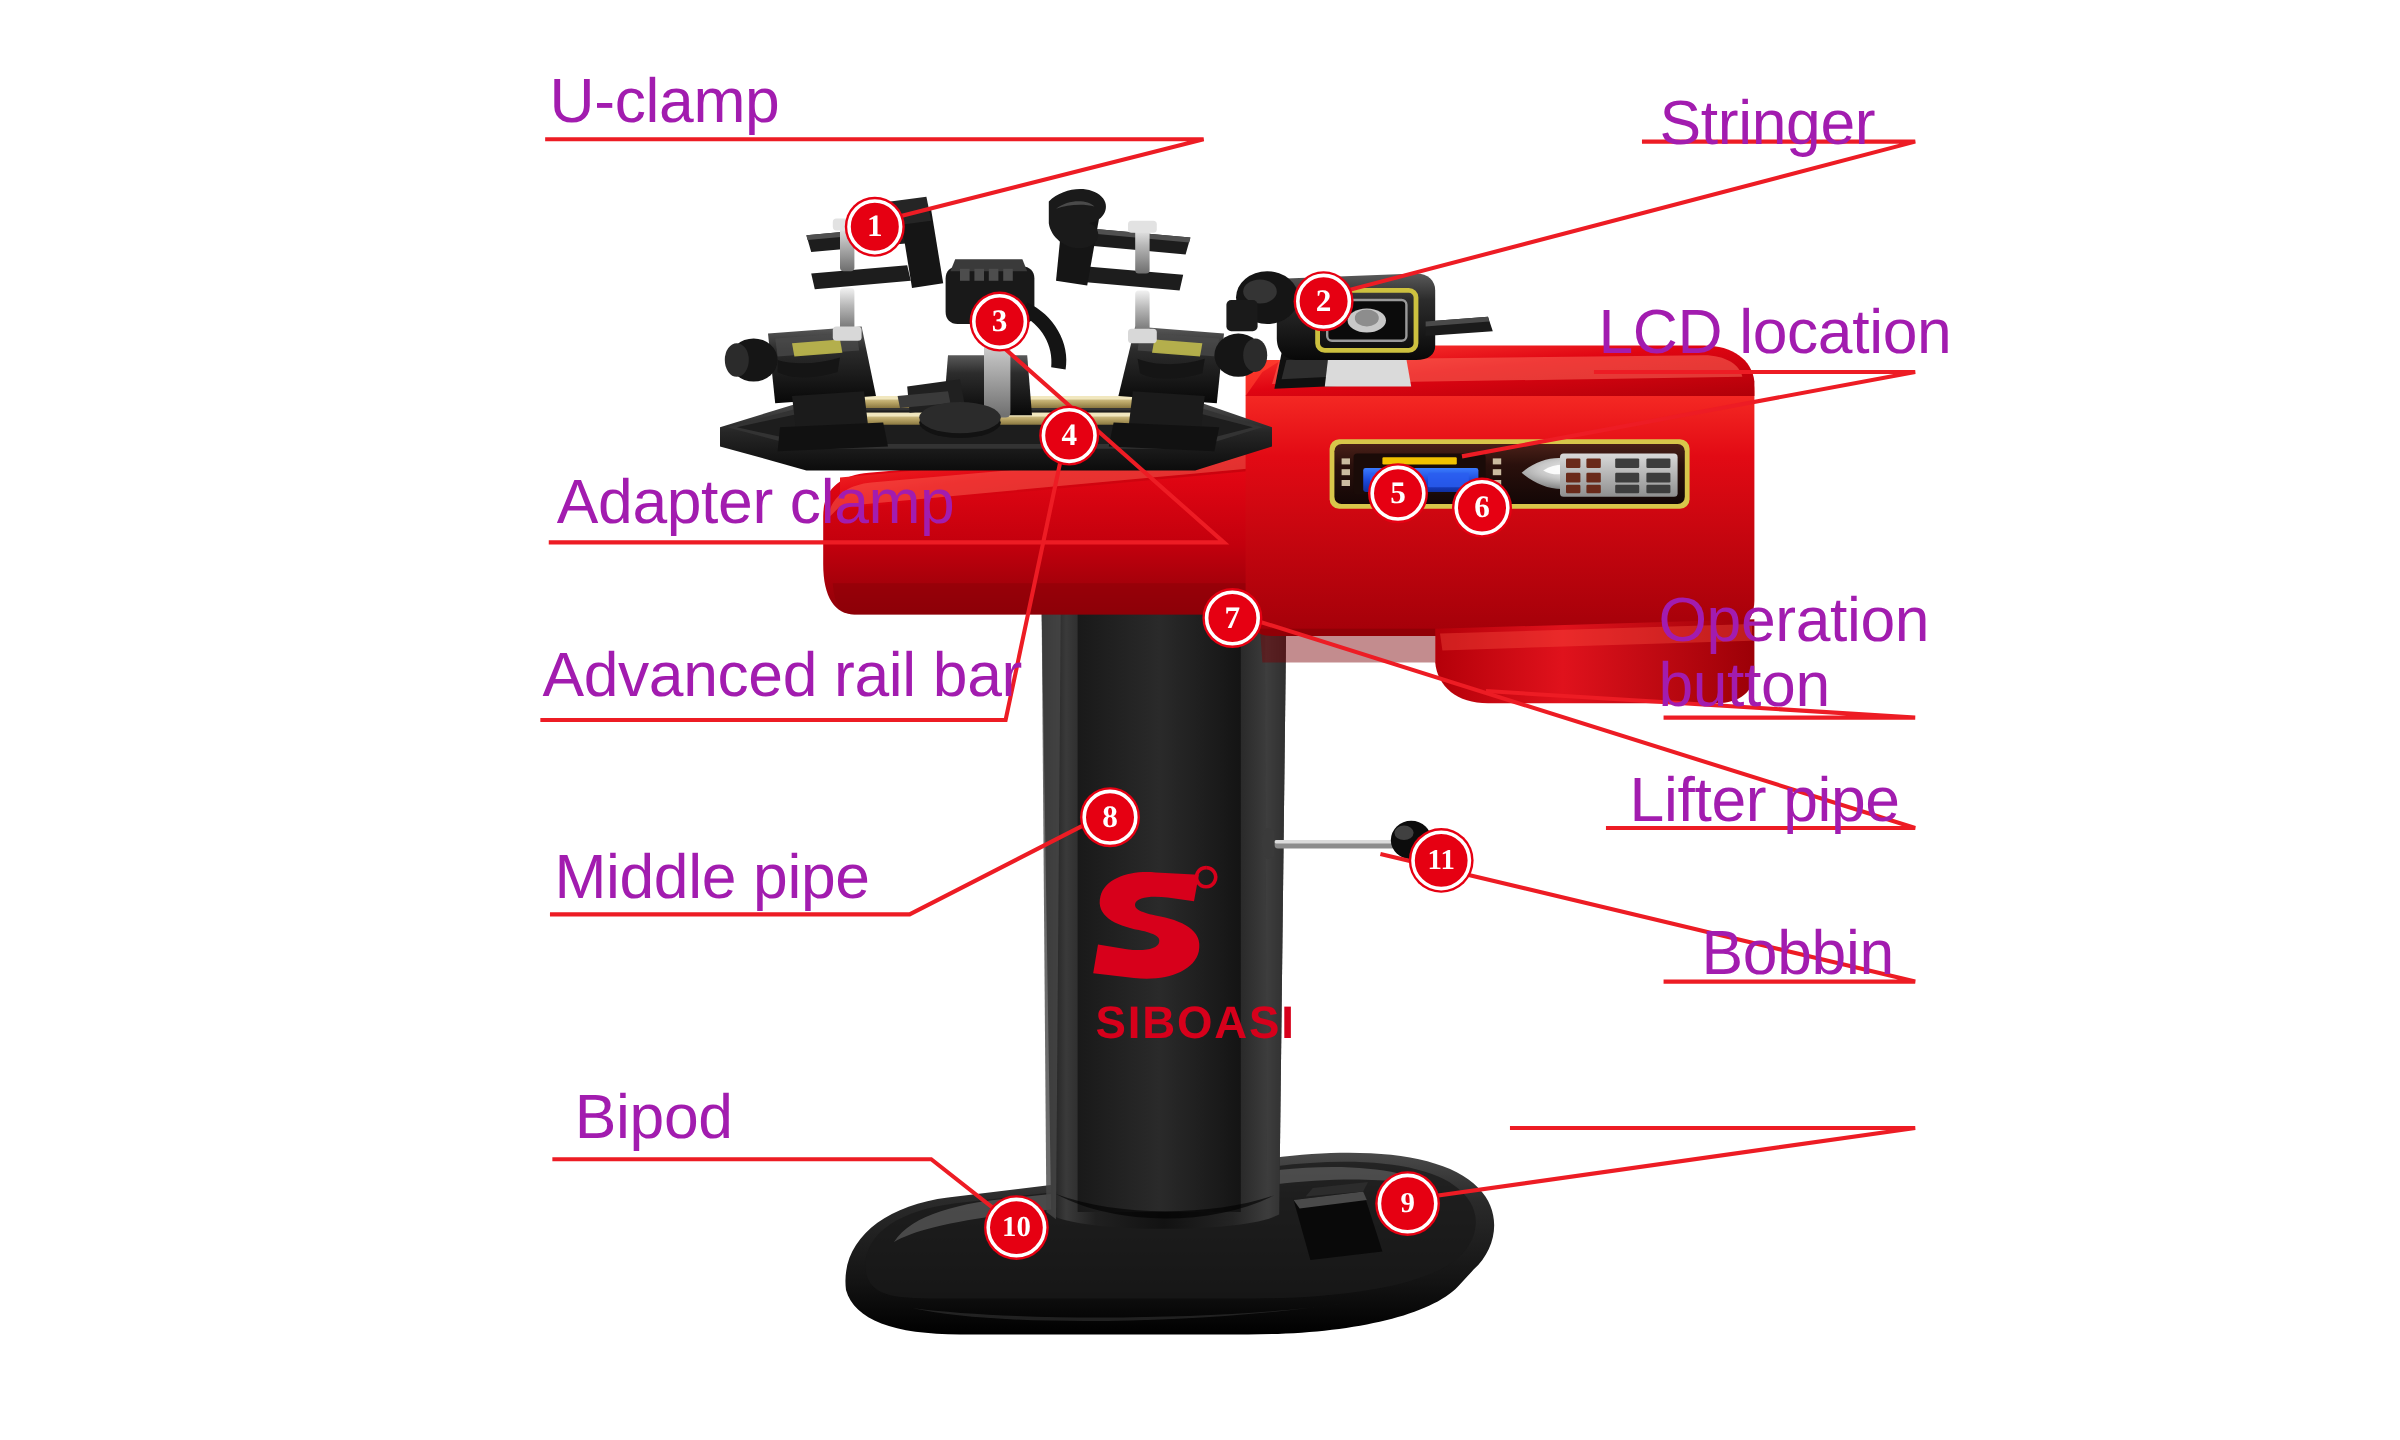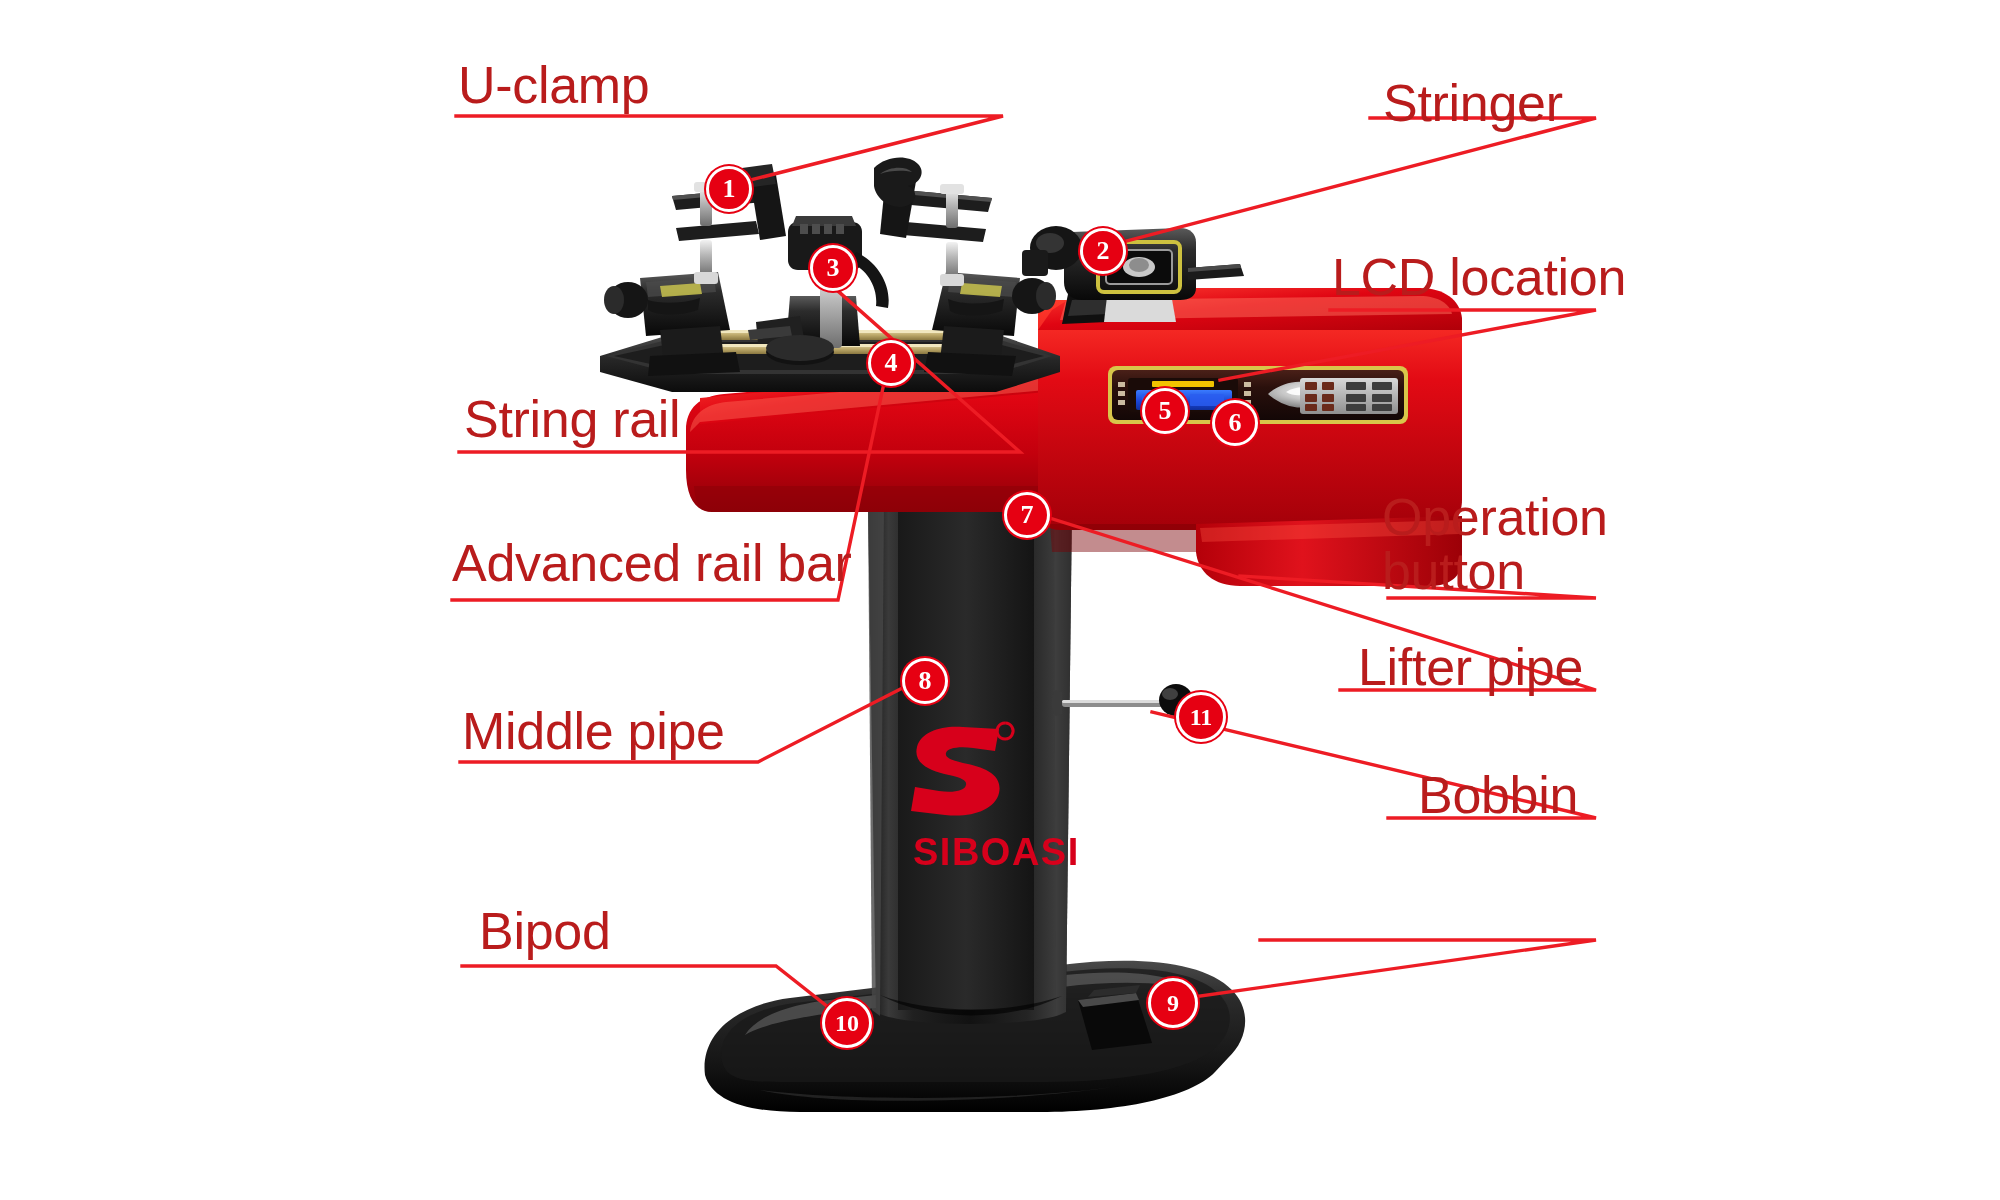--- a/index.html
+++ b/index.html
@@ -1,18 +1,18 @@
 <!DOCTYPE html>
 <html><head>
 <meta charset="utf-8">
 <style>
   html,body{margin:0;padding:0;background:#ffffff;}
   body{width:2000px;height:1200px;overflow:hidden;font-family:"Liberation Sans",sans-serif;}
   #stage{position:relative;width:2000px;height:1200px;background:#fff;}
-  .lbl{position:absolute;color:#b91c1c;font-size:52px;line-height:1.04;white-space:nowrap;letter-spacing:-0.3px;font-weight:400;}
+  .lbl{position:absolute;color:#a21caf;font-size:52px;line-height:1.04;white-space:nowrap;letter-spacing:-0.3px;font-weight:400;}
   .lbl.two{white-space:normal;}
   svg.overlay{position:absolute;left:0;top:0;width:2000px;height:1200px;pointer-events:none;}
   .marker{position:absolute;width:40px;height:40px;border-radius:50%;background:#e60012;
           border:3px solid #ffffff;box-shadow:0 0 0 2px #e60012;
           color:#fff;font-size:26px;font-weight:700;display:flex;align-items:center;justify-content:center;
           font-family:"Liberation Serif",serif;}
   .marker.wide{width:44px;height:44px;font-size:24px;}
   
   #machine{position:absolute;left:0;top:0;width:2000px;height:1200px;}
 </style>
@@ -389,21 +389,21 @@
       <path d="M1260 940 L 1596 940 L 1172 1000"></path>
     </g>
   </svg>
 
   <div class="lbl" style="left:458px; top:58px;">U-clamp</div>
 
   <div class="lbl" style="left:1383px; top:76px;">Stringer</div>
 
   <div class="lbl" style="left:1332px; top:250px;">LCD location</div>
 
-  <div class="lbl" style="left:464px; top:392px;">String rail</div>
+  <div class="lbl" style="left:464px; top:392px;">Adapter clamp</div>
 
   <div class="lbl" style="left:452px; top:536px;">Advanced rail bar</div>
 
   <div class="lbl two" style="left:1382px; top:490px; width:300px;">
     <div>Operation</div>
     <div>button</div>
   </div>
 
   <div class="lbl" style="left:462px; top:704px;">Middle pipe</div>
 

